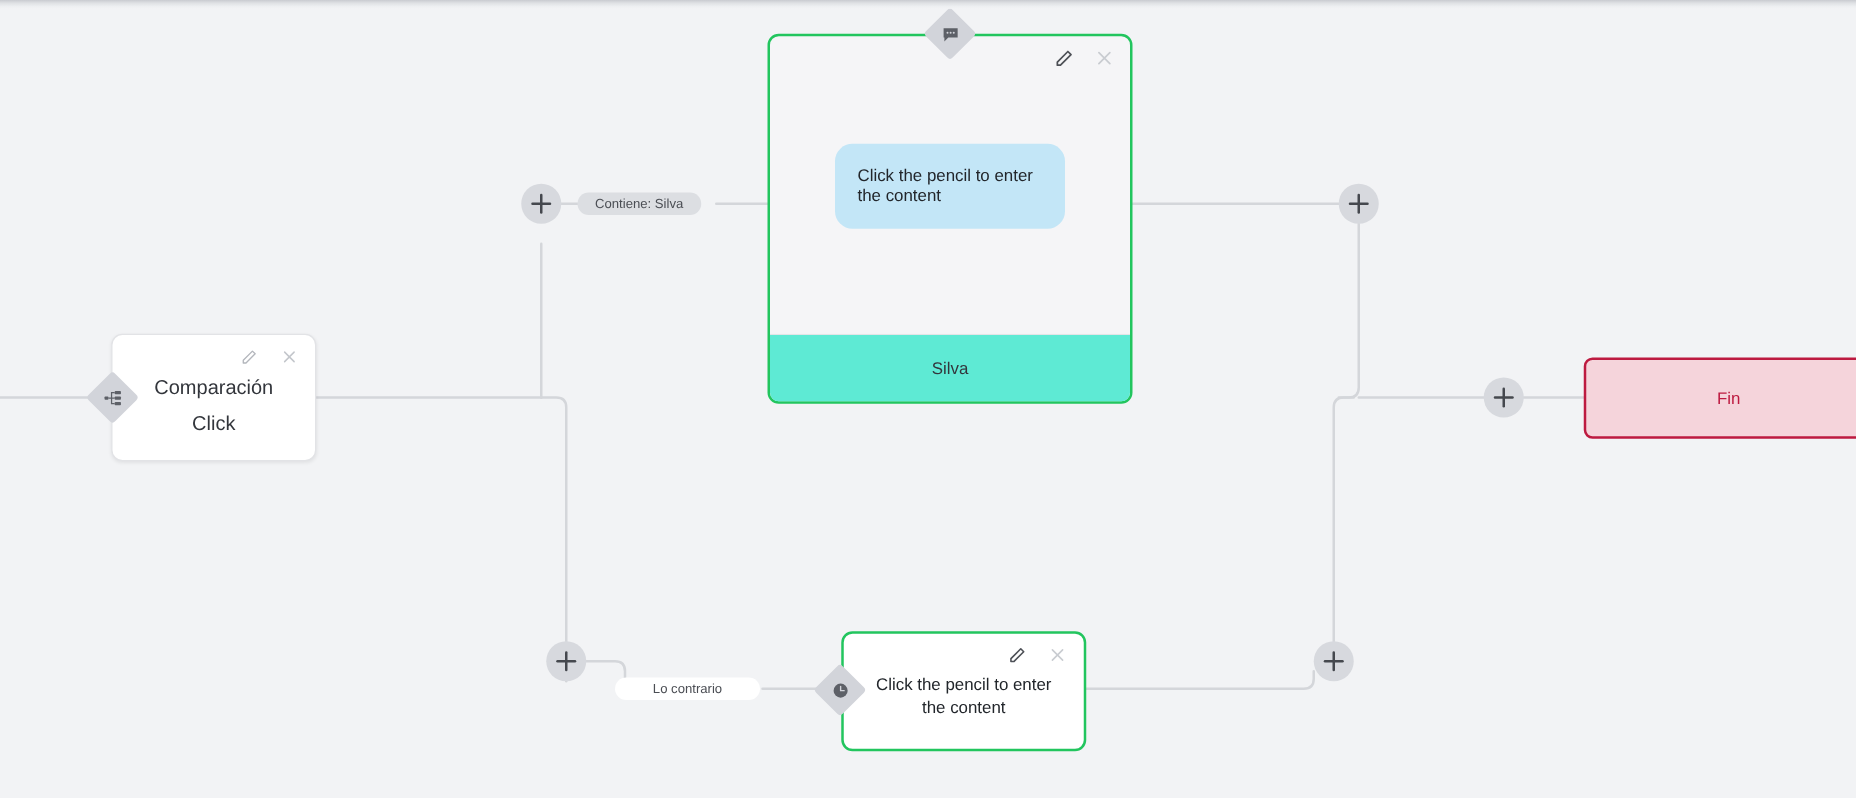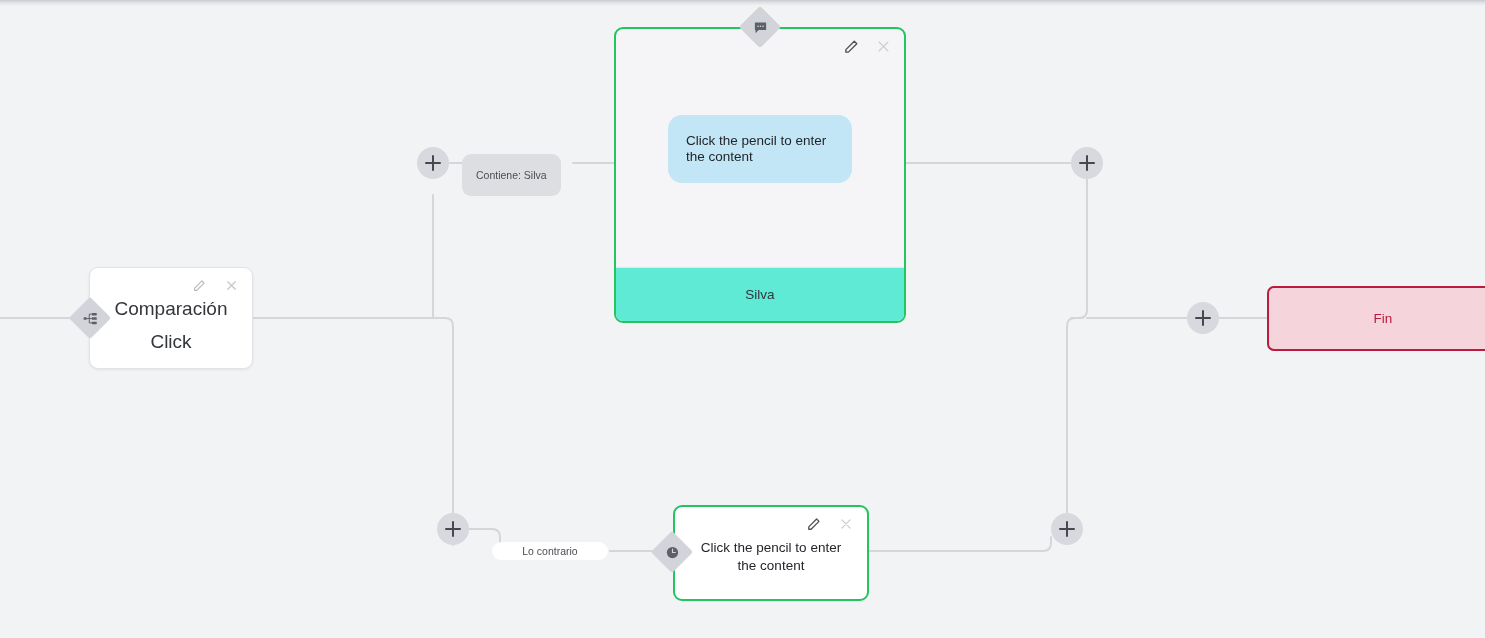--- a/index.html
+++ b/index.html
@@ -54,21 +54,21 @@
   .plus-btn::after {
     left: 15px; top: 8px;
     width: 2px; height: 16px;
   }
   
   .chip {
     position: absolute;
     z-index: 7;
     height: 18px;
     line-height: 18px;
-    padding: 12px 14px;
+    padding: 0 14px;
     border-radius: 9px;
     font-size: 10.5px;
     color: #4b4e54;
     white-space: nowrap;
     text-align: center;
     cursor: pointer;
   }
   .chip.grey { background: #dcdee2; }
   .chip.white { background: #ffffff; text-align: center; }
   
@@ -179,21 +179,21 @@
   #cmp-card {
     width: 164px; height: 102px;
     left: 89px; top: 267px;
     display: flex;
     flex-direction: column;
     align-items: center;
     justify-content: center;
     gap: 11px;
   }
   #cmp-card .line1, #cmp-card .line2 {
-    font-size: 19px;
+    font-size: 16px;
     color: #33363c;
   }
   #cmp-card .line1 { margin-top: 14px; }
   
   #end-card {
     position: absolute;
     left: 1267px; top: 286px;
     width: 232px; height: 65px;
     box-sizing: border-box;
     background: #f5d4db;

